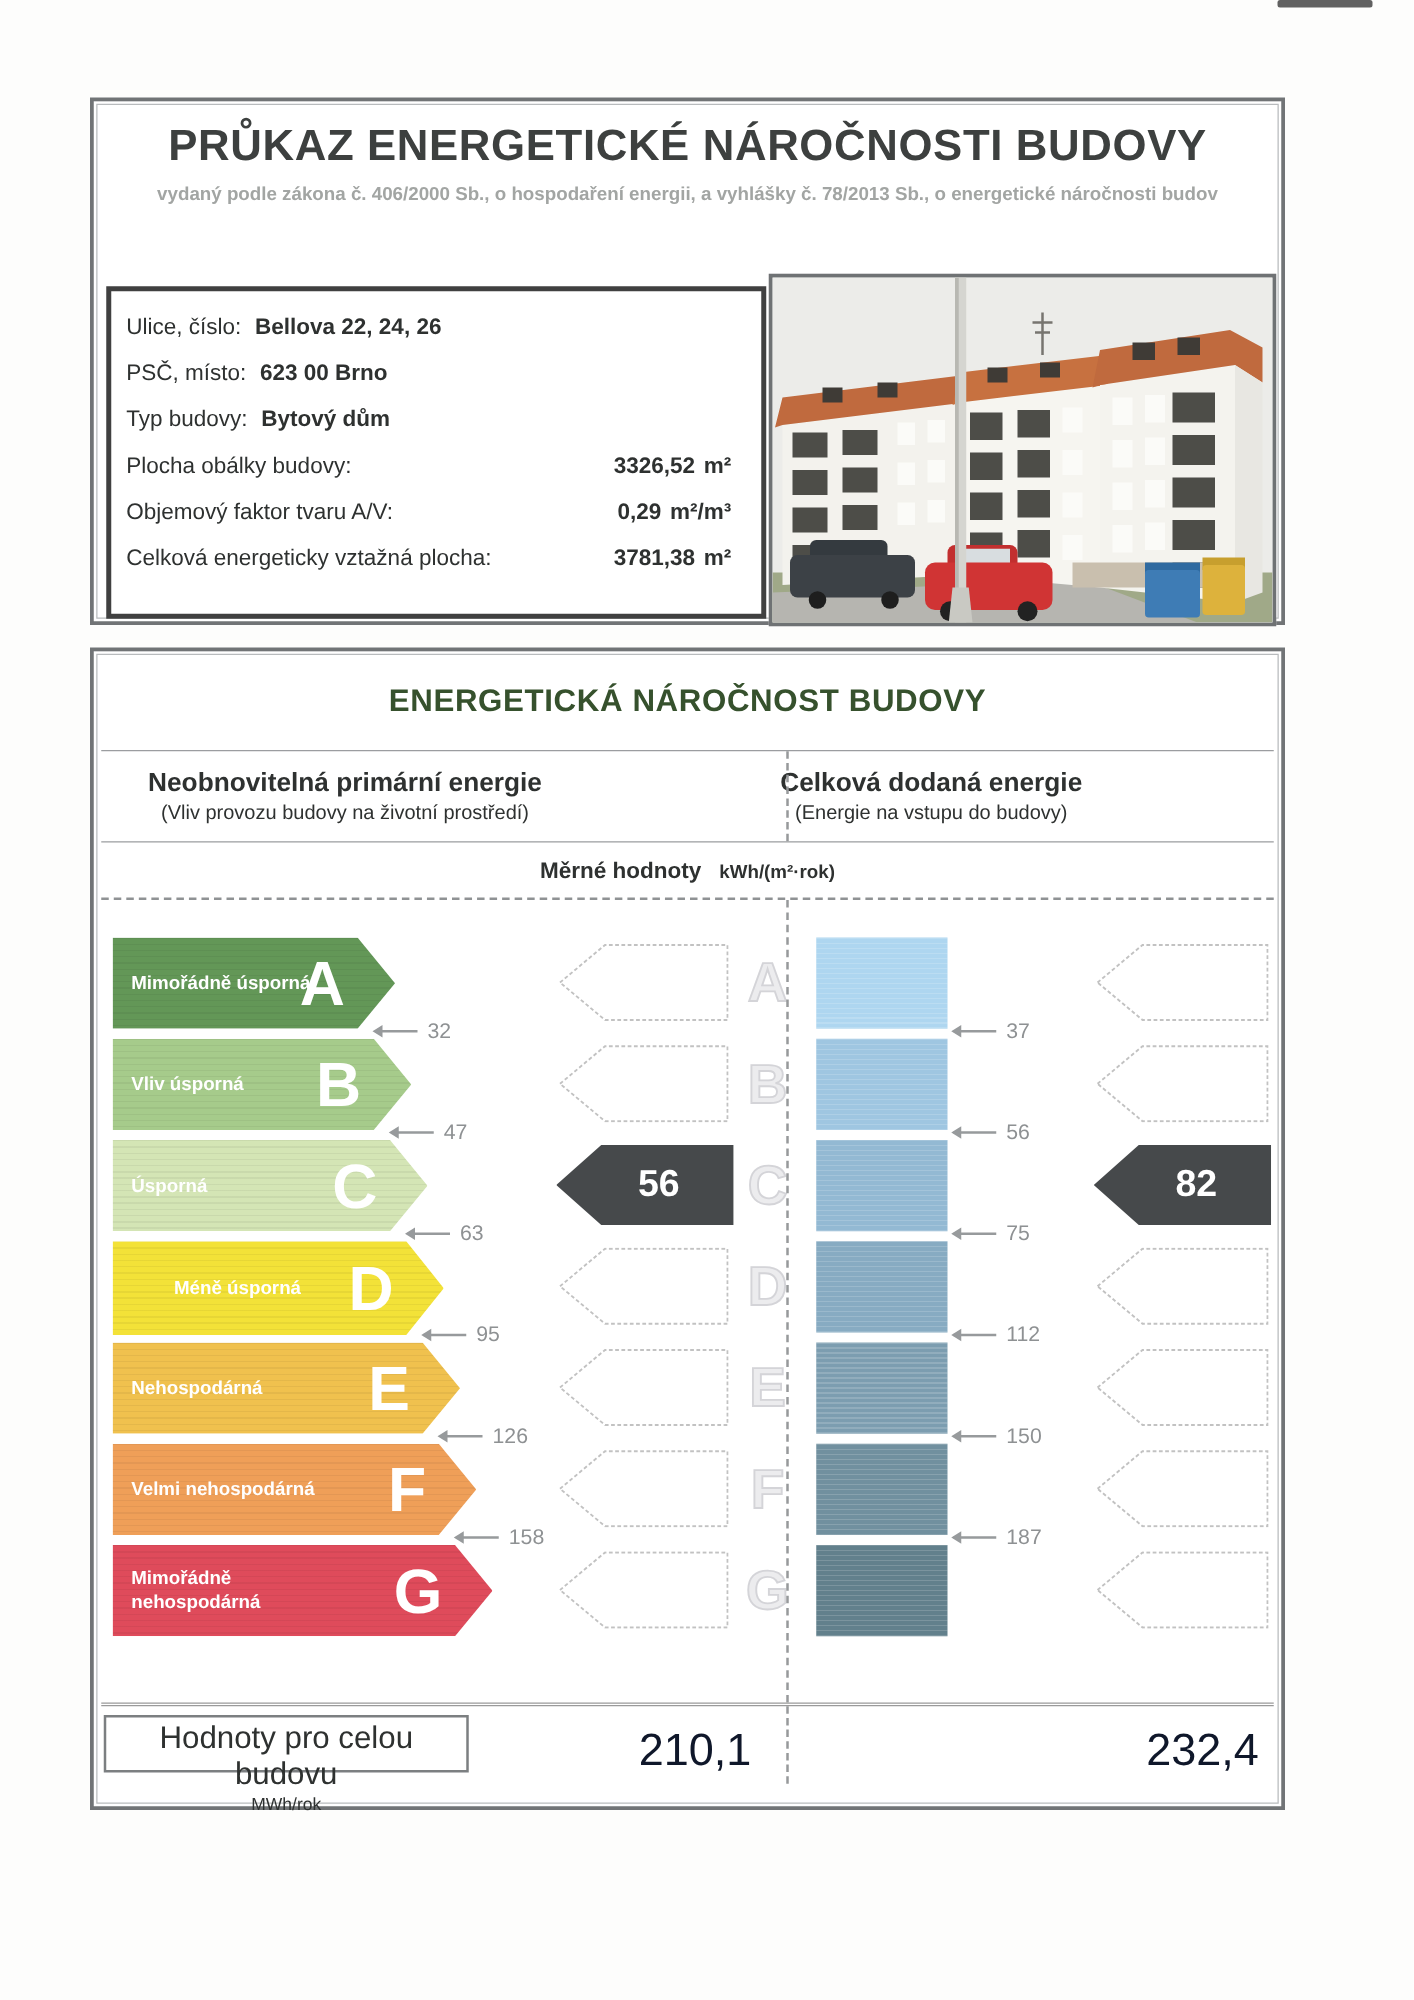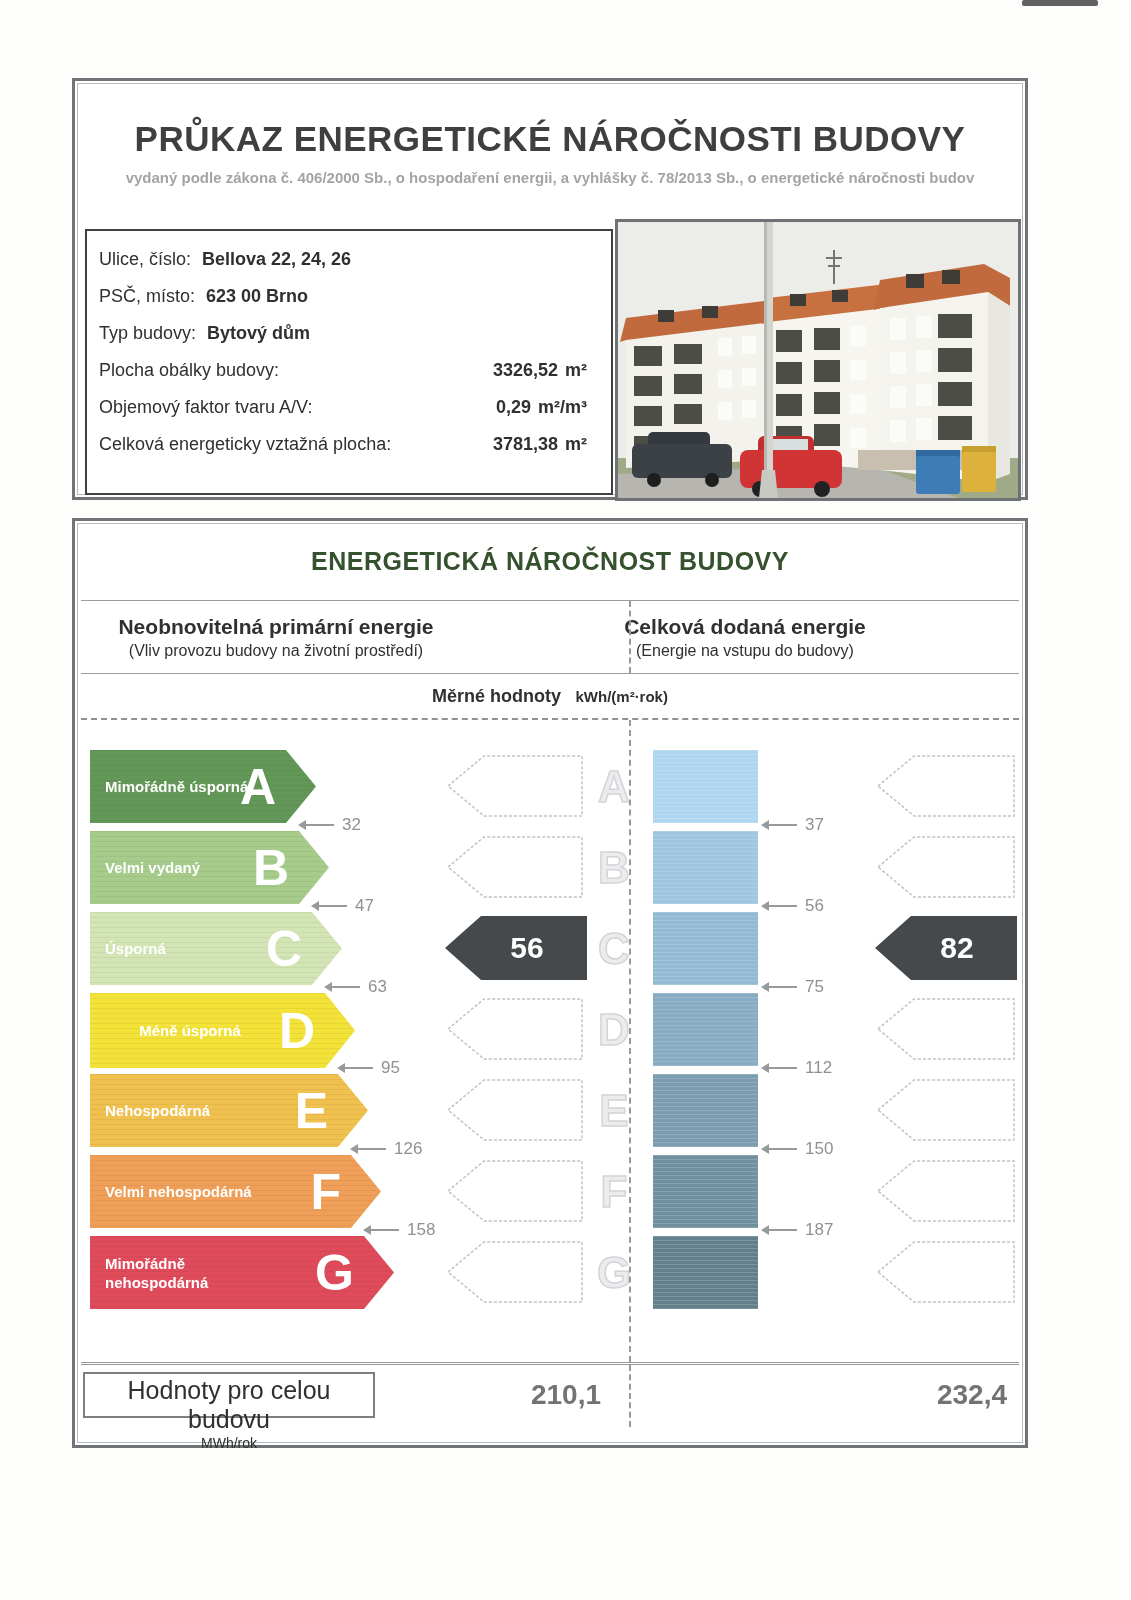--- a/index.html
+++ b/index.html
@@ -6,23 +6,23 @@
   .page{position:relative;width:1131px;height:1600px;background:#fdfdfc;overflow:hidden;
         font-family:"Liberation Sans", sans-serif;color:#2e3130;}
   .scan-artifact{position:absolute;left:1022px;top:0;width:76px;height:6px;background:#3a3a3a;opacity:.8;border-radius:2px;}
 
   .outer-box{position:absolute;left:72px;width:956px;background:#fff;border:3px solid #717476;
              box-shadow:inset 0 0 0 2px #ffffff, inset 0 0 0 3px #b8bbbd;box-sizing:border-box;}
   .top-box{top:78px;height:422px;}
   .bottom-box{top:518px;height:930px;padding:0 6px;}
 
   
-  .doc-title{margin:38px 10px 0;text-align:center;font-size:35px;font-weight:bold;color:#3d403f;letter-spacing:.5px;}
+  .doc-title{margin:16px 10px 0;text-align:center;font-size:35px;font-weight:bold;color:#3d403f;letter-spacing:.5px;}
   .doc-subtitle{margin-top:10px;text-align:center;font-size:15px;font-weight:bold;color:#a2a5a3;}
-  .info-box{position:absolute;left:10px;top:148px;width:528px;height:266px;border:2px solid #404040;
+  .info-box{position:absolute;left:10px;top:148px;width:528px;height:266px;border:4px solid #404040;
             box-sizing:border-box;padding:18px 0 0 12px;}
   .info-row{display:flex;align-items:baseline;margin-bottom:16px;font-size:18px;}
   .f-label{white-space:nowrap;}
   .f-value{font-weight:bold;margin-left:11px;white-space:nowrap;}
   .info-row.has-unit .f-value{margin-left:auto;}
   .f-unit{font-weight:bold;margin-left:7px;margin-right:24px;white-space:nowrap;}
   .photo-box{position:absolute;left:540px;top:138px;width:406px;height:282px;border:3px solid #6f7274;
              box-sizing:border-box;background:#ecece9;}
   .photo-box svg{display:block;width:100%;height:100%;}
 
@@ -64,21 +64,21 @@
   .th-arrow::before{content:"";position:absolute;left:-2px;top:-4px;border-top:5px solid transparent;
                     border-bottom:5px solid transparent;border-right:8px solid #979a9c;}
   .blk{position:absolute;left:24px;width:105px;
        background-image:repeating-linear-gradient(180deg, rgba(255,255,255,0.16) 0 1px, transparent 1px 4px);}
 
   .totals-row{position:relative;height:62px;border-top:3px double #9a9a9a;}
   .totals-label-box{position:absolute;left:2px;top:7px;width:292px;height:46px;border:2px solid #7c7f81;
                     box-sizing:border-box;text-align:center;padding-top:2px;}
   .tl1{font-size:25px;font-weight:normal;}
   .tl2{font-size:14px;margin-top:1px;}
-  .total-value{position:absolute;top:14px;font-size:28px;font-weight:bold;color:#737373;}
+  .total-value{position:absolute;top:14px;font-size:36px;font-weight:normal;color:#0f172a;}
   .total-left{left:0;width:520px;text-align:right;}
   .total-right{right:12px;}
 </style>
 </head>
 <body>
 
 <div class="page">
   <div class="scan-artifact"></div>
 
   <div class="outer-box top-box">
@@ -244,21 +244,21 @@
           </div>
           <div class="ghost" style="top: 30px;">A</div>
           <div class="oarrow-wrap" style="top: 35px; left: 366px;"><svg width="136" height="62" viewBox="0 0 136 62">
               <polygon points="1,31 37,1 135,1 135,61 37,61" fill="#ffffff" stroke="#c2c2c2" stroke-width="1.5" stroke-dasharray="3,2"></polygon>
             </svg></div>
           <div class="threshold" style="top: 97px; left: 219px;">
             <span class="th-arrow"></span>
             <span class="th-num">32</span>
           </div>
           <div class="band" style="top: 111px; width: 239px; height: 73px; background-color: rgb(166, 203, 139);">
-            <span class="band-label">Velmi vydaný</span>
+            <span class="band-label">Vliv úsporná</span>
             <span class="band-letter">B</span>
           </div>
           <div class="ghost" style="top: 111px;">B</div>
           <div class="oarrow-wrap" style="top: 116px; left: 366px;"><svg width="136" height="62" viewBox="0 0 136 62">
               <polygon points="1,31 37,1 135,1 135,61 37,61" fill="#ffffff" stroke="#c2c2c2" stroke-width="1.5" stroke-dasharray="3,2"></polygon>
             </svg></div>
           <div class="threshold" style="top: 178px; left: 232px;">
             <span class="th-arrow"></span>
             <span class="th-num">47</span>
           </div>

